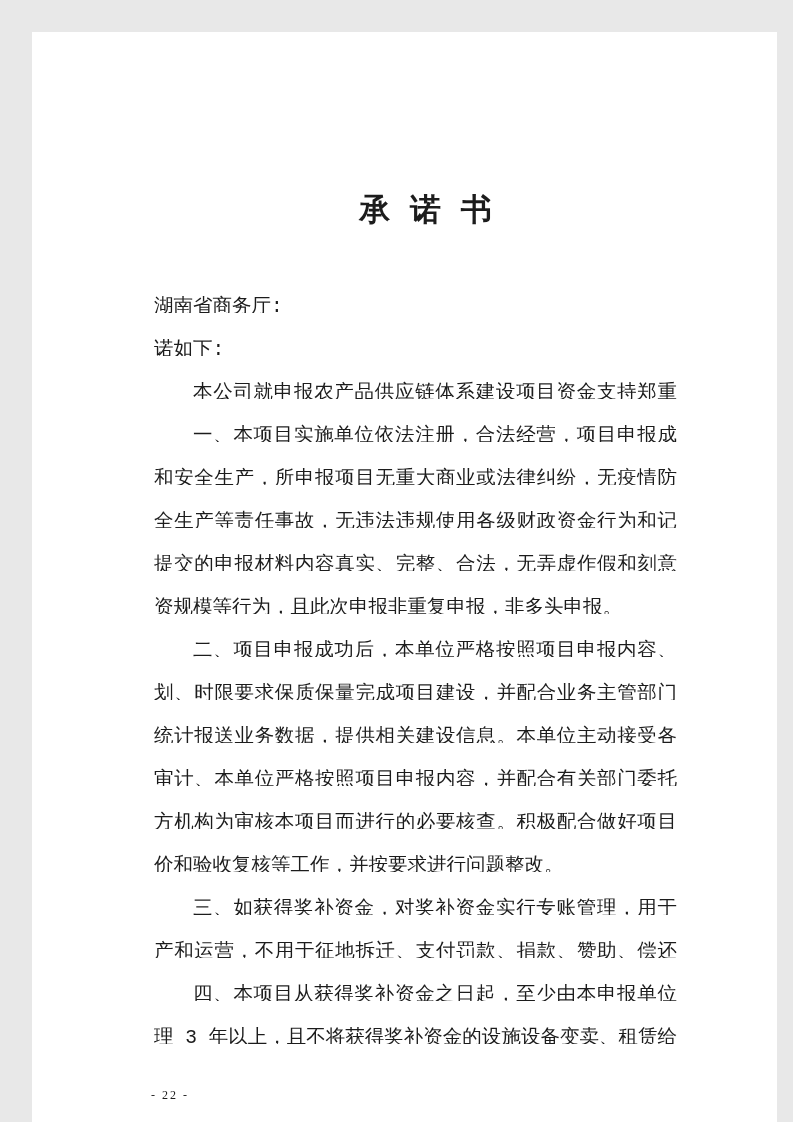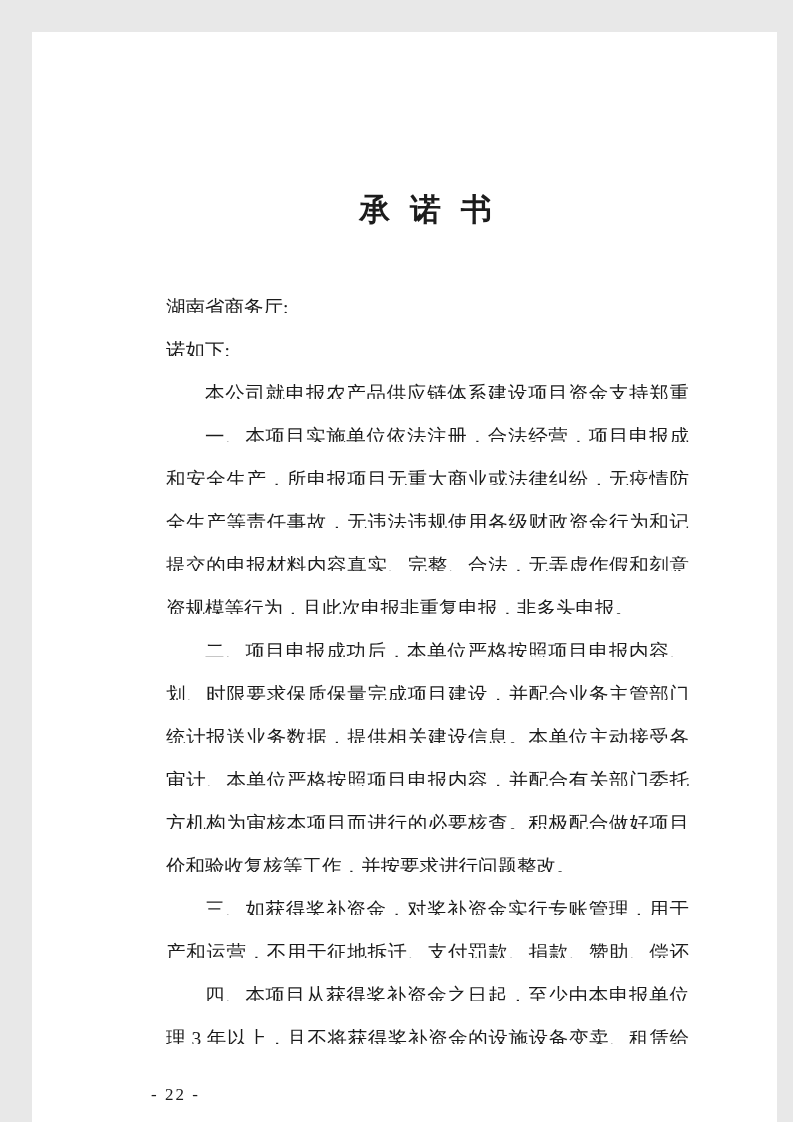--- a/index.html
+++ b/index.html
@@ -22,42 +22,43 @@
     text-align: center;
     font-size: 31px;
     font-weight: bold;
     letter-spacing: 6px;
     line-height: 40px;
     white-space: pre;
   }
   .doc-body {
     position: absolute;
     top: 222px;
-    left: 102px;
+    left: 90px;
     width: 587px;
+    font-family: Liberation Mono, monospace;
   }
   .line {
     font-size: 19.5px;
     line-height: 43px;
     height: 43px;
     text-align: justify;
     text-align-last: justify;
     overflow: hidden;
   }
   .line.end {
     text-align-last: left;
   }
   .line.ind {
     text-indent: 39px;
   }
   .page-number {
     position: absolute;
     left: 103px;
     top: 1036px;
-    font-size: 17px;
+    font-size: 12px;
     letter-spacing: 2px;
     line-height: 22px;
   }
 </style>
 </head>
 <body>
 
 <div class="page">
 
   <div class="doc-title">承 诺 书</div>

